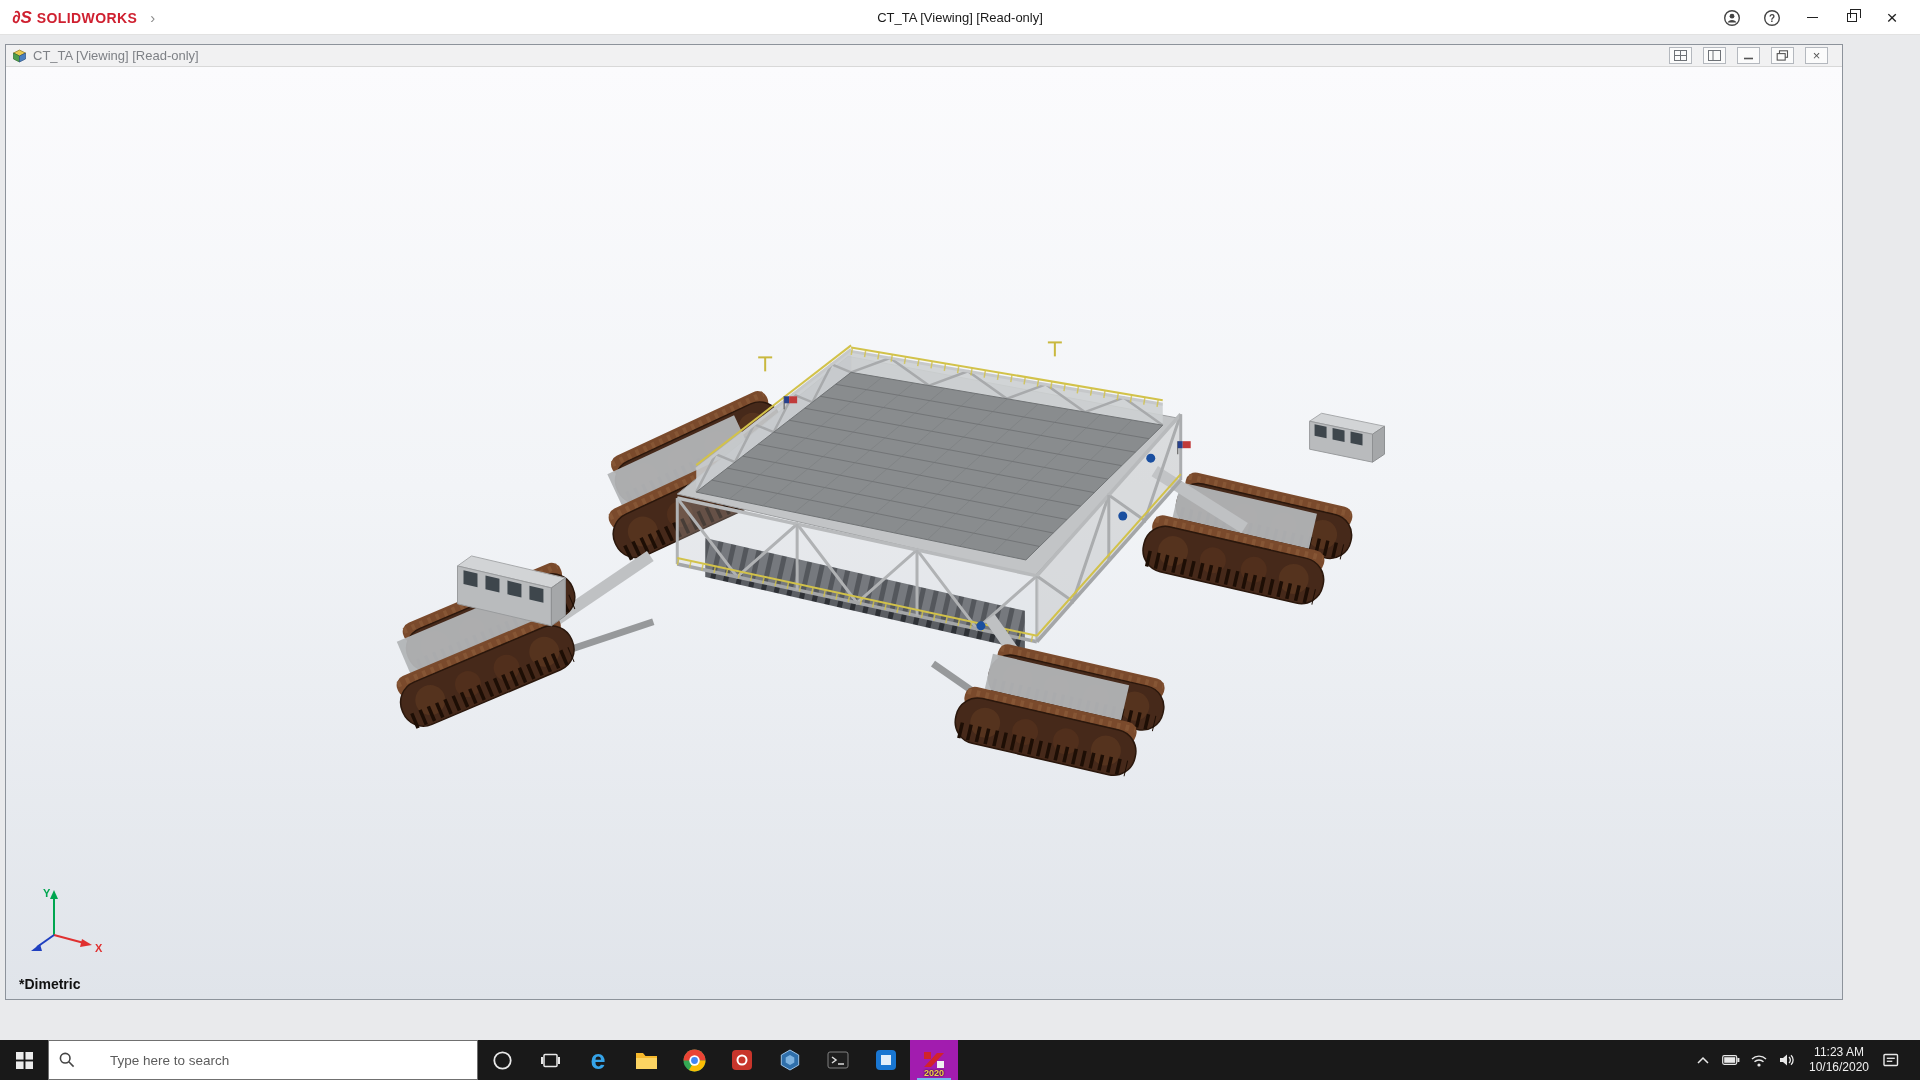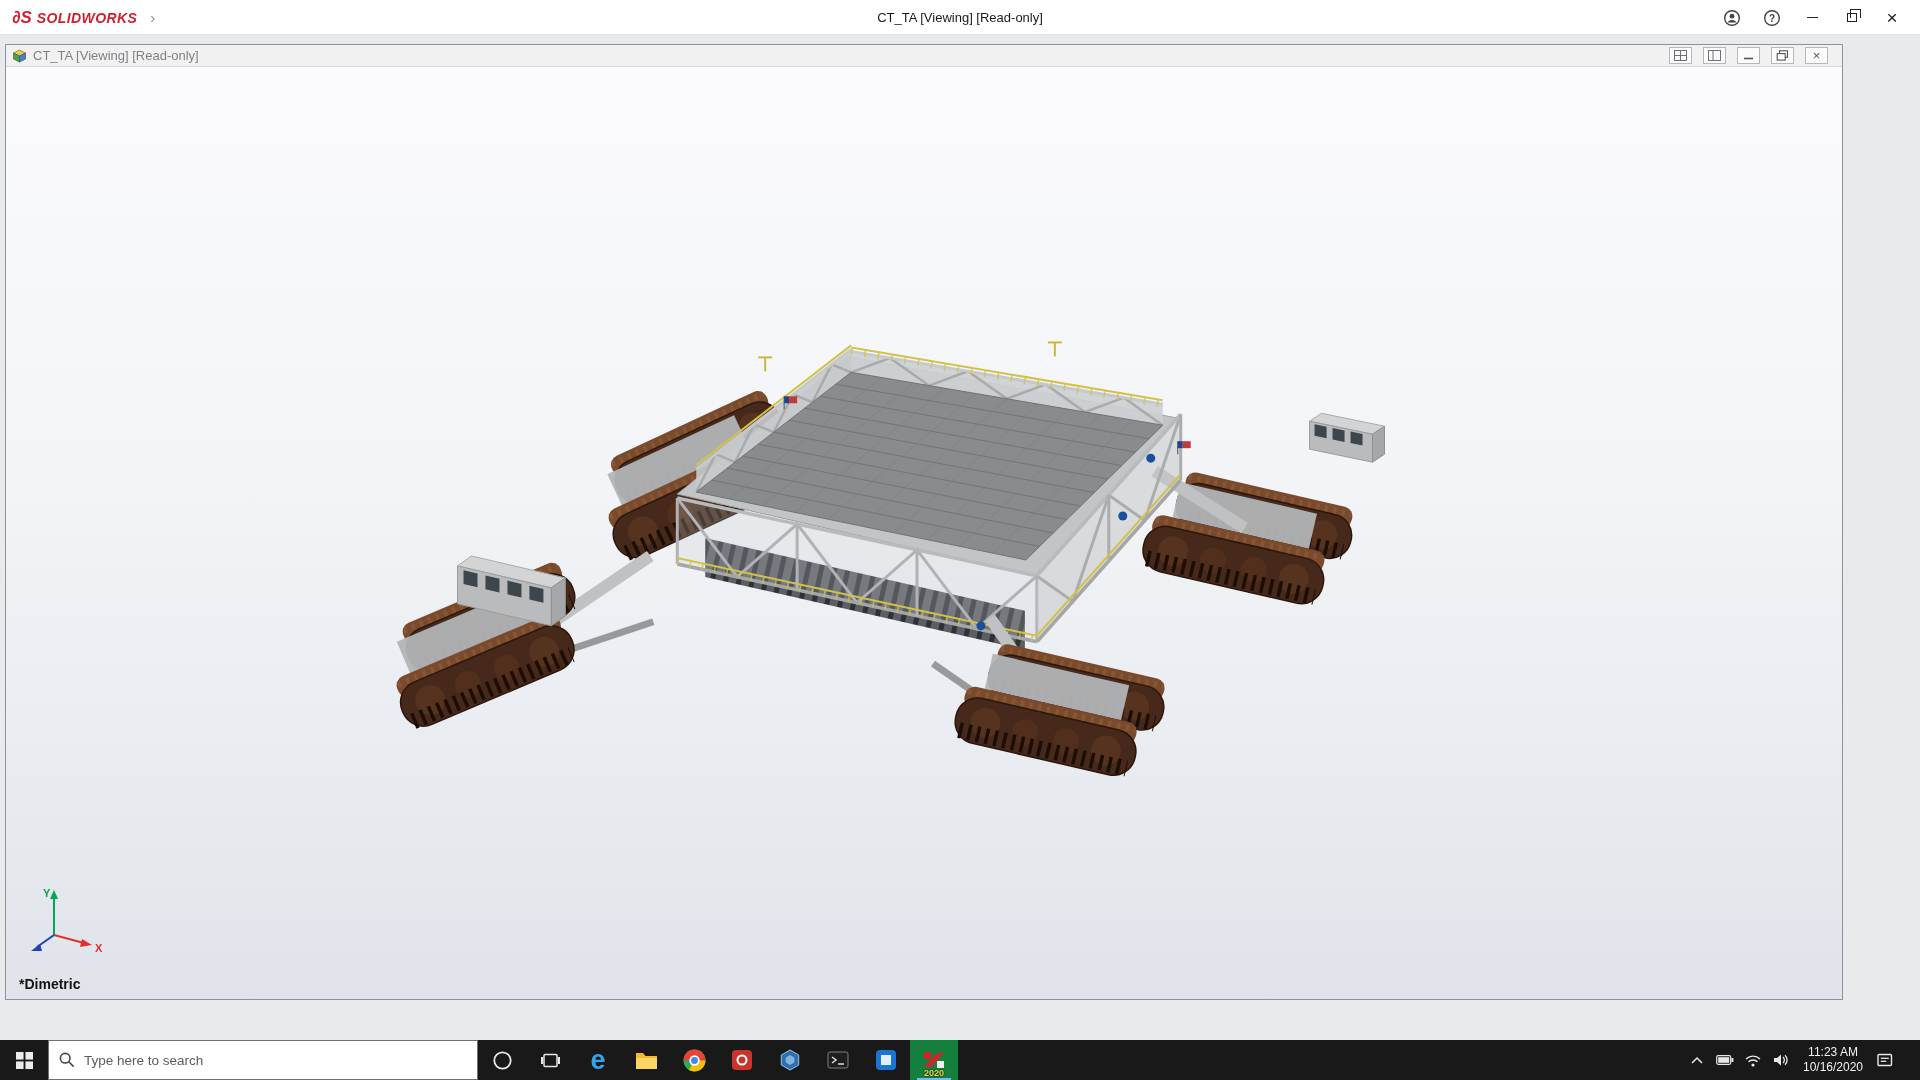--- a/index.html
+++ b/index.html
@@ -5,21 +5,21 @@
   * { margin:0; padding:0; box-sizing:border-box; }
   html,body { width:1920px; height:1080px; overflow:hidden;
     font-family:"Liberation Sans","DejaVu Sans",sans-serif; background:#e9eaec; }
   .root { position:relative; width:1920px; height:1080px; }
 
   
   .app-titlebar { position:absolute; left:0; top:0; width:1920px; height:35px;
     background:#ffffff; border-bottom:1px solid #e2e2e2; }
   .logo-block { position:absolute; left:12px; top:0; height:35px; display:flex; align-items:center; gap:5px; }
   .logo-glyph { color:var(--solidworks-red); font-weight:bold; font-style:italic; font-size:17px; }
-  .logo-text { color:var(--solidworks-red); font-weight:bold; font-size:14px; letter-spacing:0.4px;font-style:italic; }
+  .logo-text { color:var(--solidworks-red); font-weight:bold; font-size:14px; letter-spacing:0.4px; }
   .nav-arrow { color:#8a8a8a; font-size:15px; margin-left:8px; cursor:pointer; }
   .app-title { position:absolute; left:0; right:0; top:0; height:35px; display:flex;
     align-items:center; justify-content:center; font-size:13px; color:#1a1a1a; pointer-events:none; }
   .app-controls { position:absolute; right:8px; top:0; height:35px; display:flex; align-items:center; }
   .app-ctrl { width:40px; height:35px; display:flex; align-items:center; justify-content:center; cursor:pointer; }
   .min-glyph { display:block; width:11px; border-top:1.6px solid #222; }
   .restore-glyph { position:relative; display:block; width:10px; height:9px; border:1.4px solid #222; background:#fff; }
   .restore-glyph::before { content:''; position:absolute; left:2px; top:-5px; width:9px; height:8px;
     border:1.4px solid #222; border-bottom:none; }
   .close-glyph { font-size:19px; color:#222; line-height:1; }
@@ -42,32 +42,32 @@
   .triad-svg { position:absolute; left:10px; bottom:30px; }
   .orientation-label { position:absolute; left:13px; bottom:7px; font-size:14px; font-weight:bold; color:#111;text-align:center; }
 
   
   .taskbar { position:absolute; left:0; bottom:0; width:1920px; height:40px;
     background:var(--taskbar-bg); display:flex; align-items:stretch; color:#e6e6e6; }
   .tb-start { width:48px; display:flex; align-items:center; justify-content:center; cursor:pointer; }
   .tb-search { width:430px; background:#ffffff; border:1px solid #707070; display:flex;
     align-items:center; padding:0 10px; gap:9px; }
   .tb-search input { border:none; outline:none; flex:1; font-size:13.5px;
-    font-family:"Liberation Sans","DejaVu Sans",sans-serif; color:#701a75; background:transparent; }
+    font-family:"Liberation Sans","DejaVu Sans",sans-serif; color:#701a75; background:transparent;margin-left:26px; }
   .tb-search input::placeholder { color:#5c5c5c; }
   .ticon { width:48px; display:flex; align-items:center; justify-content:center;
     cursor:pointer; position:relative; }
-  .ticon.active { background:#15803d; }
+  .ticon.active { background:#a21caf; }
   .ticon.active::after { content:''; position:absolute; left:7px; right:7px; bottom:0;
     height:2px; background:#76b9ed; }
   .edge-glyph { color:#35a3e8; font-size:27px; font-weight:bold; line-height:1; }
   .sw-badge { position:absolute; bottom:2px; left:0; right:0; text-align:center;
     font-size:9px; font-weight:bold; color:#f5d24a; text-shadow:0 0 2px #000; }
   .tb-spacer { flex:1; }
-  .tray { display:flex; align-items:center; gap:2px; padding-right:12px; }
+  .tray { display:flex; align-items:center; gap:2px; padding-right:6px; }
   .tray-icon { width:26px; height:40px; display:flex; align-items:center; justify-content:center; cursor:pointer; }
   .tb-clock { width:74px; height:40px; display:flex; flex-direction:column; align-items:center;
     justify-content:center; font-size:12px; line-height:15px; color:#f0f0f0; cursor:pointer; }
   .show-desktop { width:8px; border-left:1px solid #4a4a4a; cursor:pointer; }
 </style>
 </head>
 <body>
 
 <div class="root">
 

